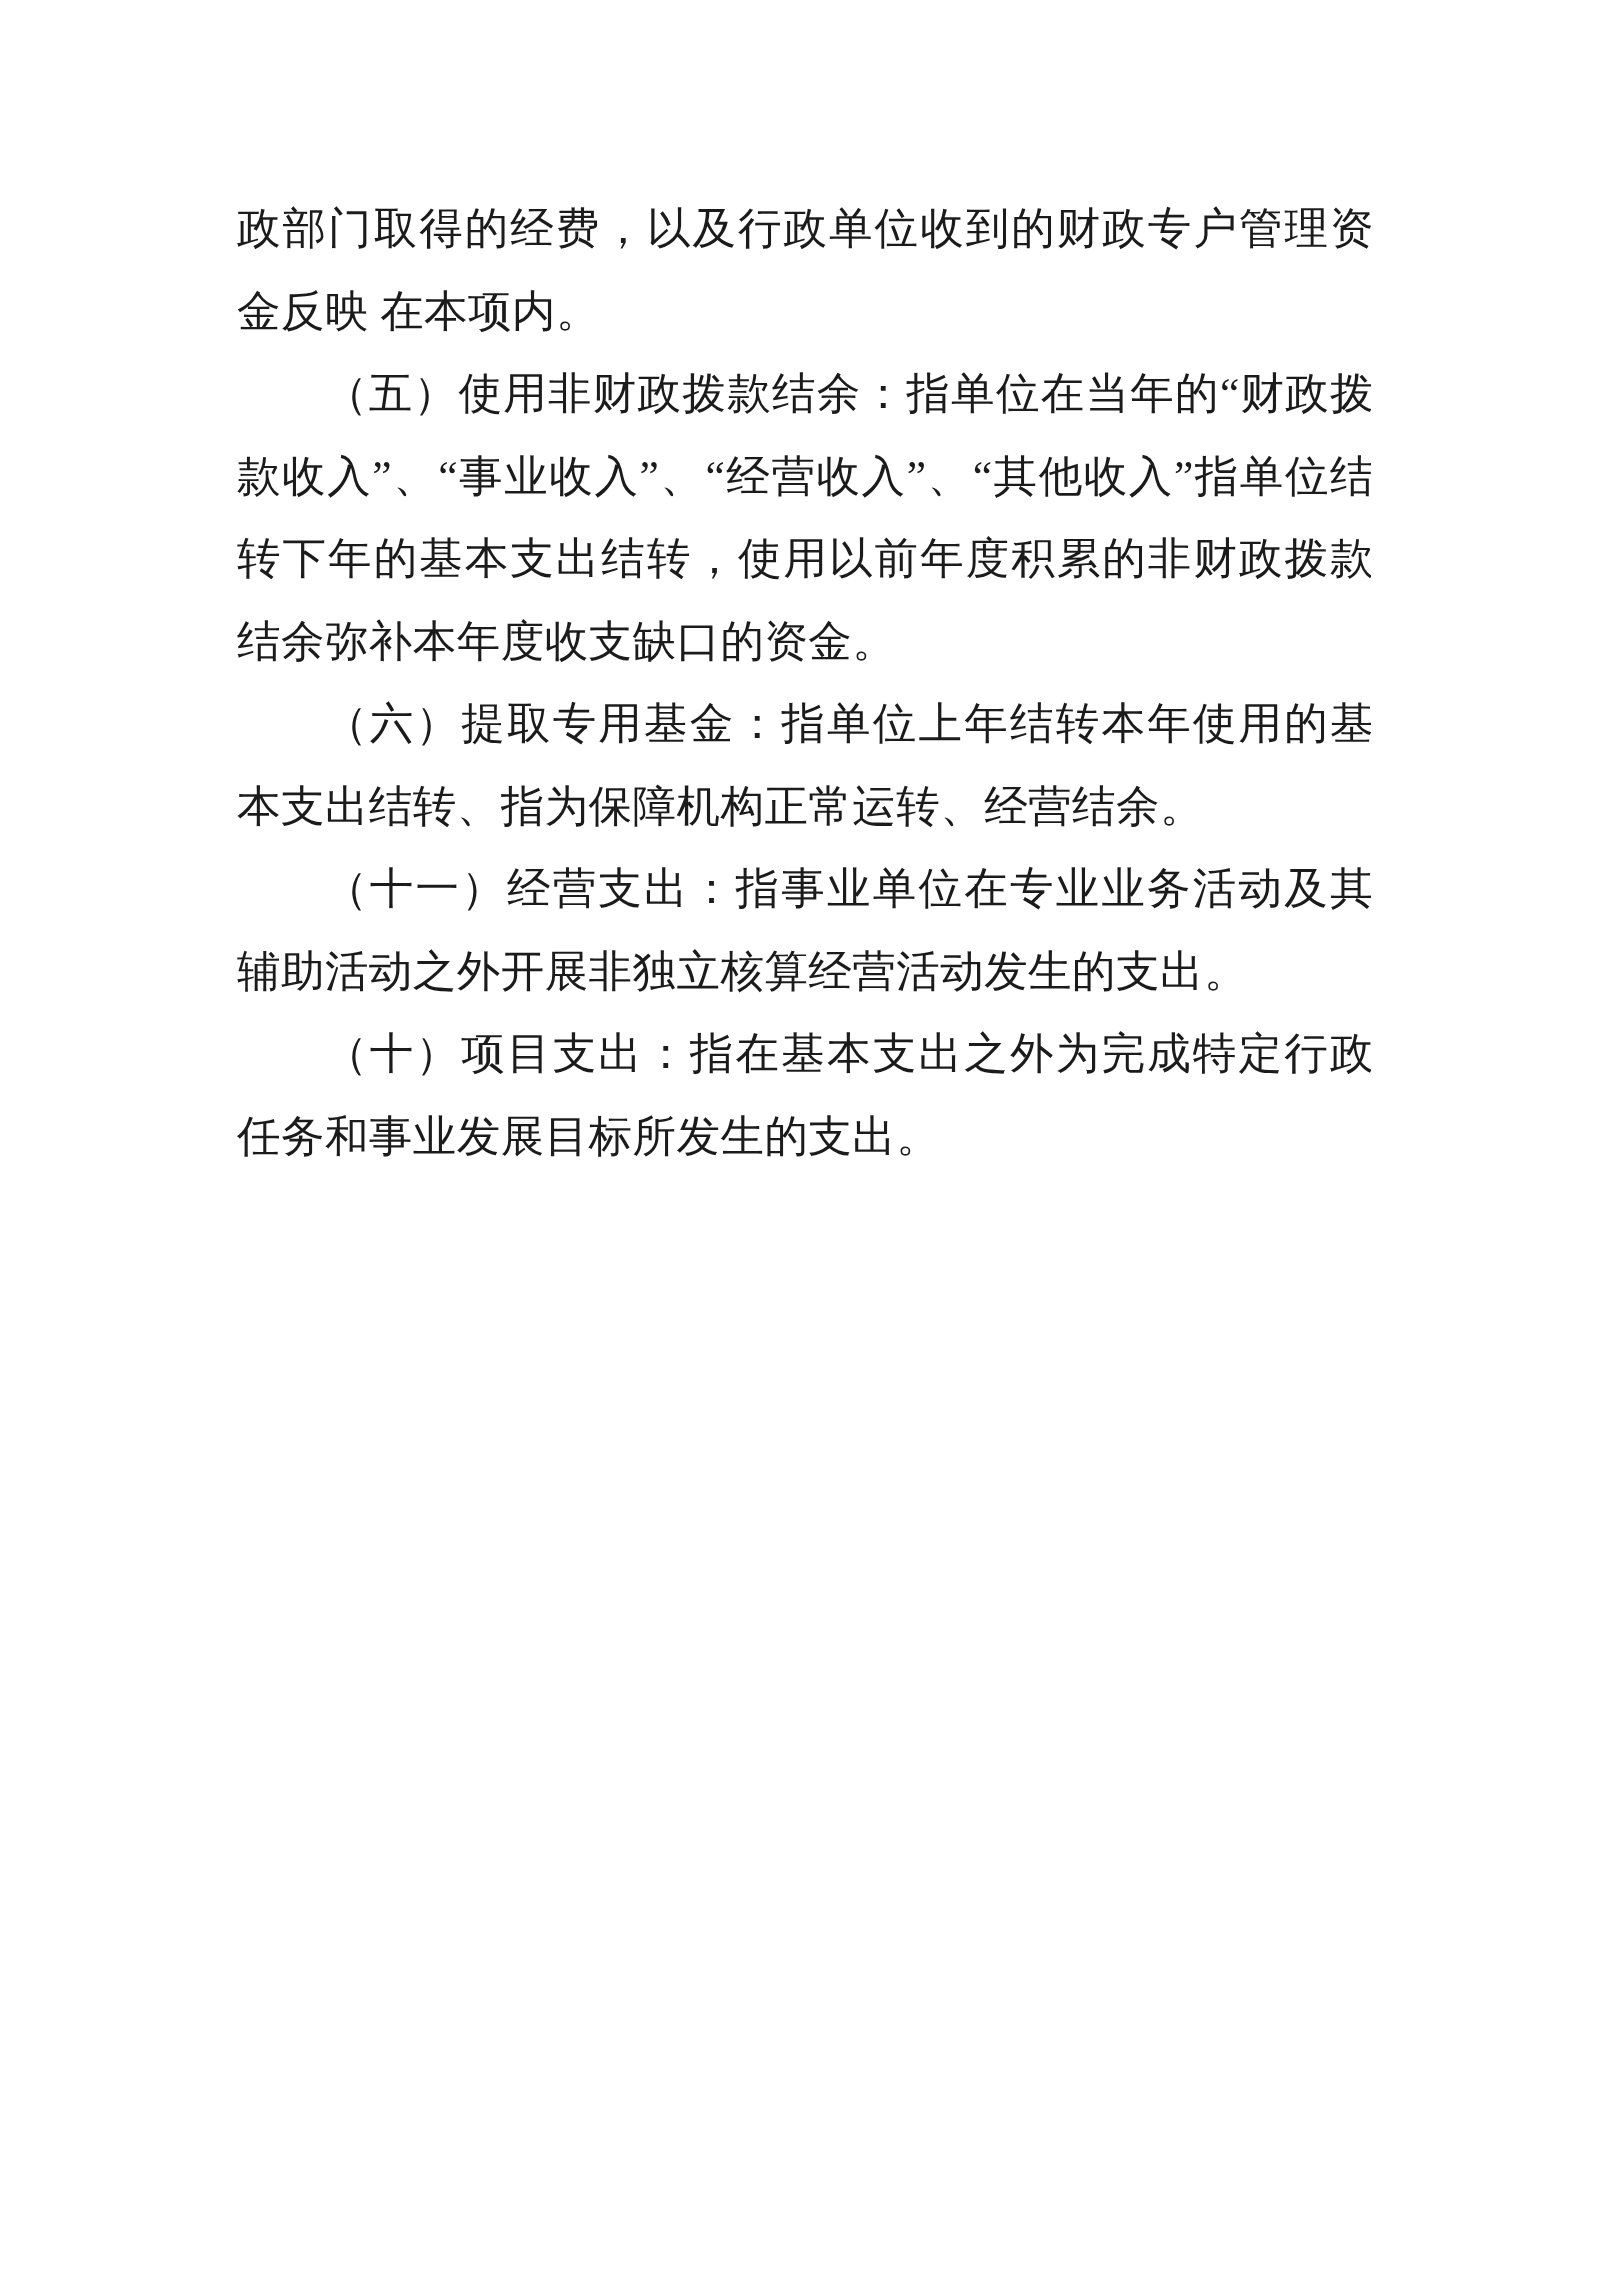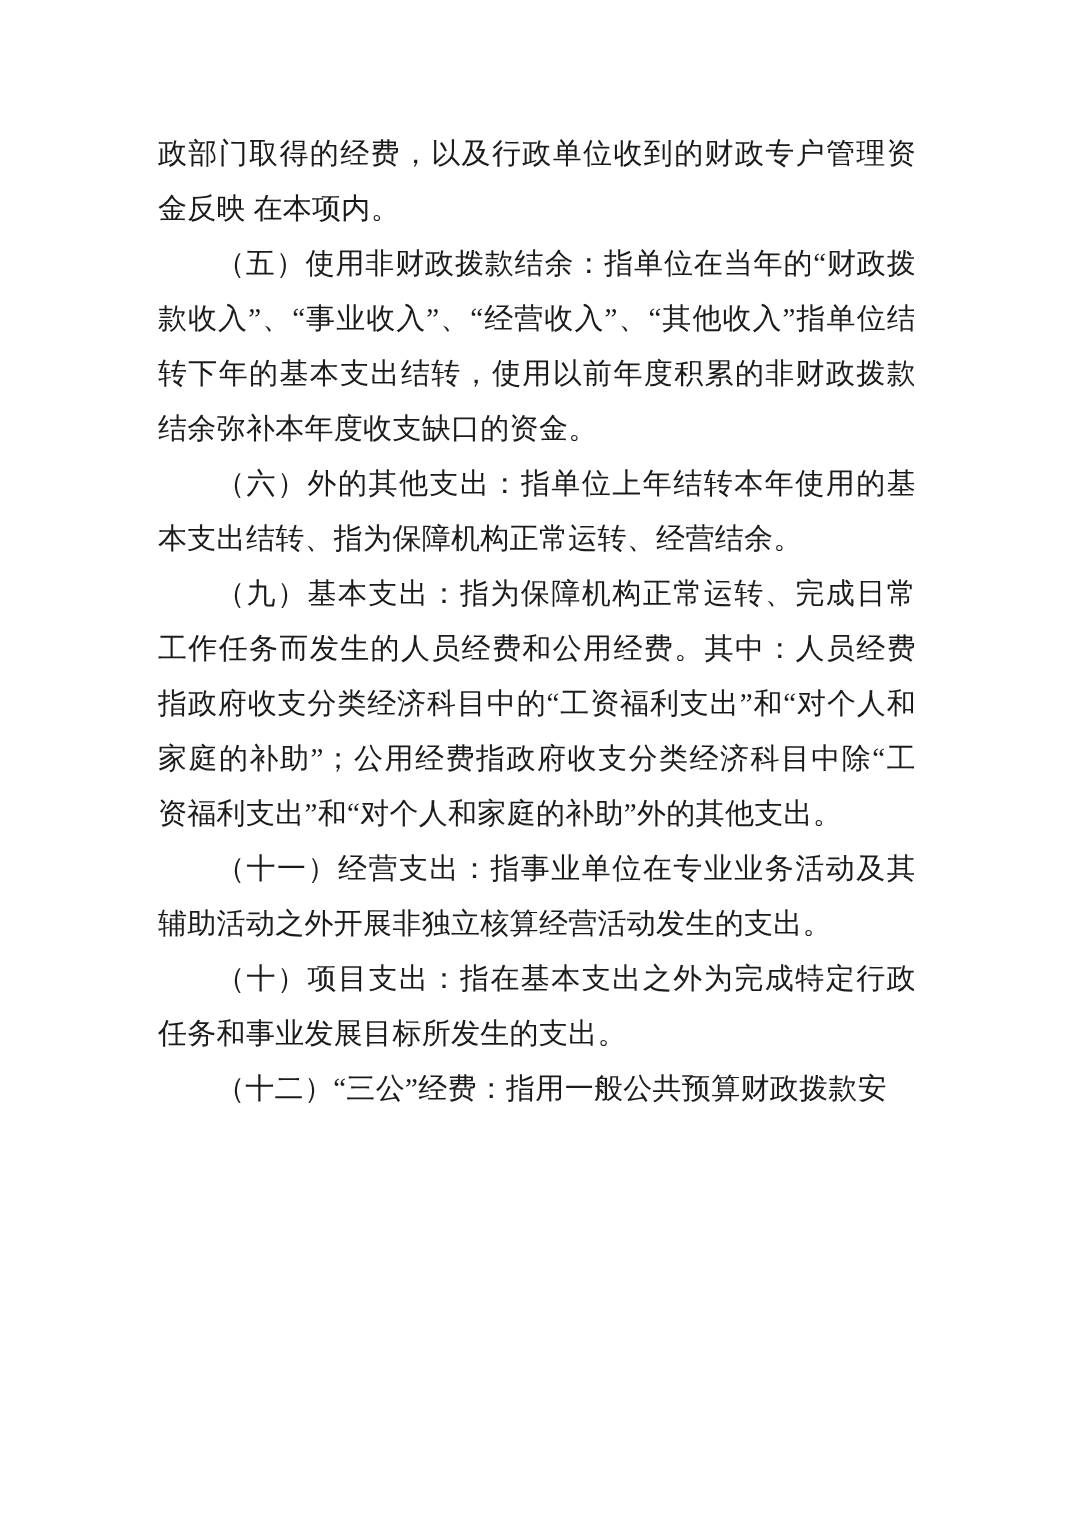--- a/index.html
+++ b/index.html
@@ -42,26 +42,24 @@
 </head>
 <body>
 
 <div class="page">
   <div class="content">
 
     <p class="para continuation"><span>政部门取得的经费，以及行政单位收到的财政专户管理资金反映 在本项内。</span></p>
 
     <p class="para"><span class="term">（五）使用非财政拨款结余：</span><span>指单位在当年的“财政拨款收入”、“事业收入”、“经营收入”、“其他收入”指单位结转下年的基本支出结转，使用以前年度积累的非财政拨款结余弥补本年度收支缺口的资金。</span></p>
 
-    <p class="para"><span class="term">（六）外的其他支出：</span><span>指单位上年结转本年使用的基本支出结转、指为保障机构正常运转、经营结余。</span></p>
+    <p class="para"><span class="term">（六）提取专用基金：</span><span>指单位上年结转本年使用的基本支出结转、指为保障机构正常运转、经营结余。</span></p>
 
 
 
-    <p class="para"><span class="term">（九）基本支出：</span><span>指为保障机构正常运转、完成日常工作任务而发生的人员经费和公用经费。其中：人员经费指政府收支分类经济科目中的“工资福利支出”和“对个人和家庭的补助”；公用经费指政府收支分类经济科目中除“工资福利支出”和“对个人和家庭的补助”外的其他支出。</span></p>
 
     <p class="para"><span class="term">（十一）经营支出：</span><span>指事业单位在专业业务活动及其辅助活动之外开展非独立核算经营活动发生的支出。</span></p>
 
     <p class="para"><span class="term">（十）项目支出：</span><span>指在基本支出之外为完成特定行政任务和事业发展目标所发生的支出。</span></p>
 
-    <p class="para"><span class="term">（十二）“三公”经费：</span><span>指用一般公共预算财政拨款安</span></p>
 
   </div>
 </div>
 
 </body></html>

